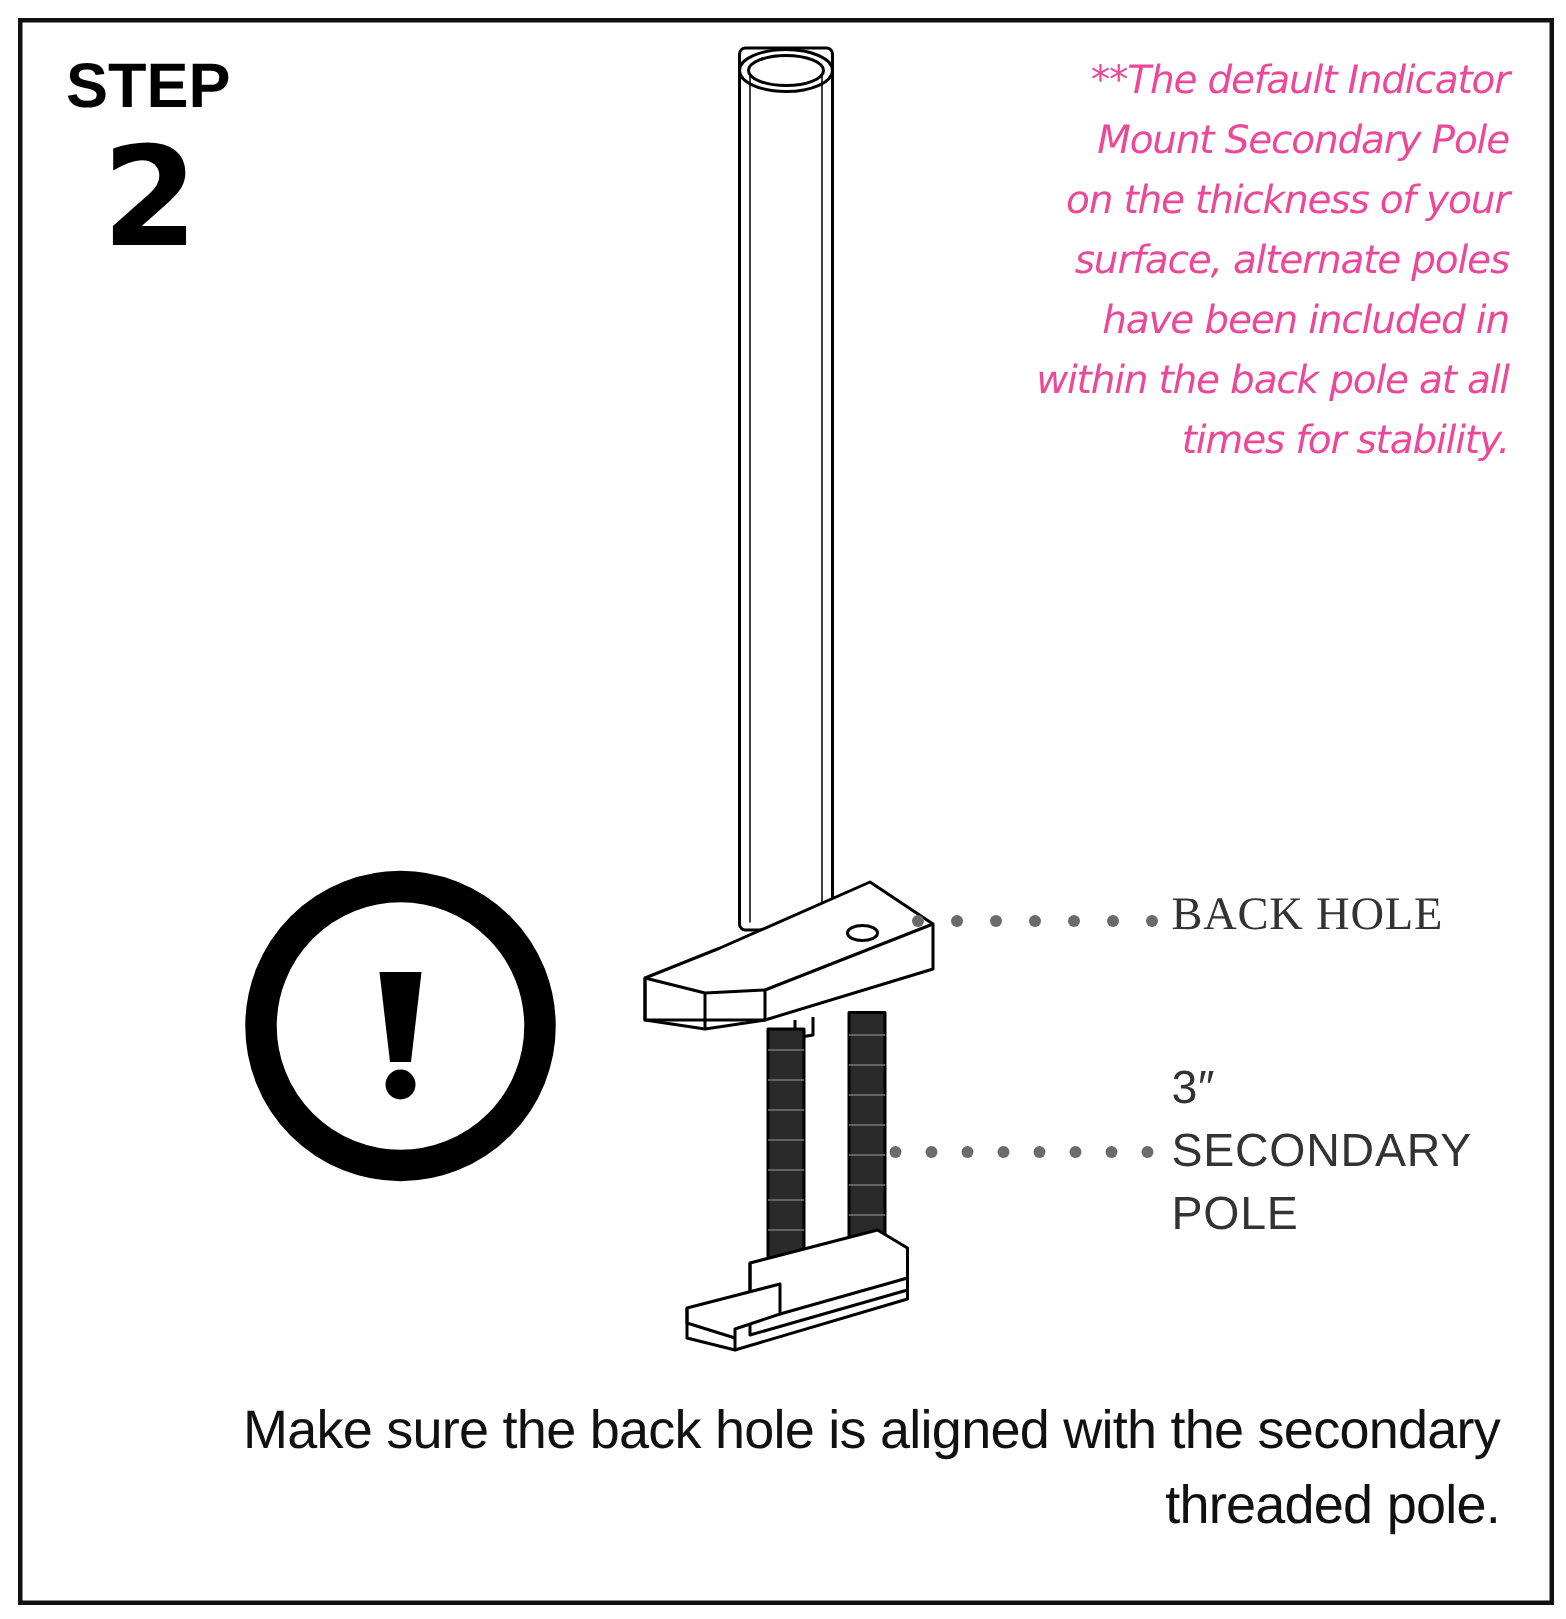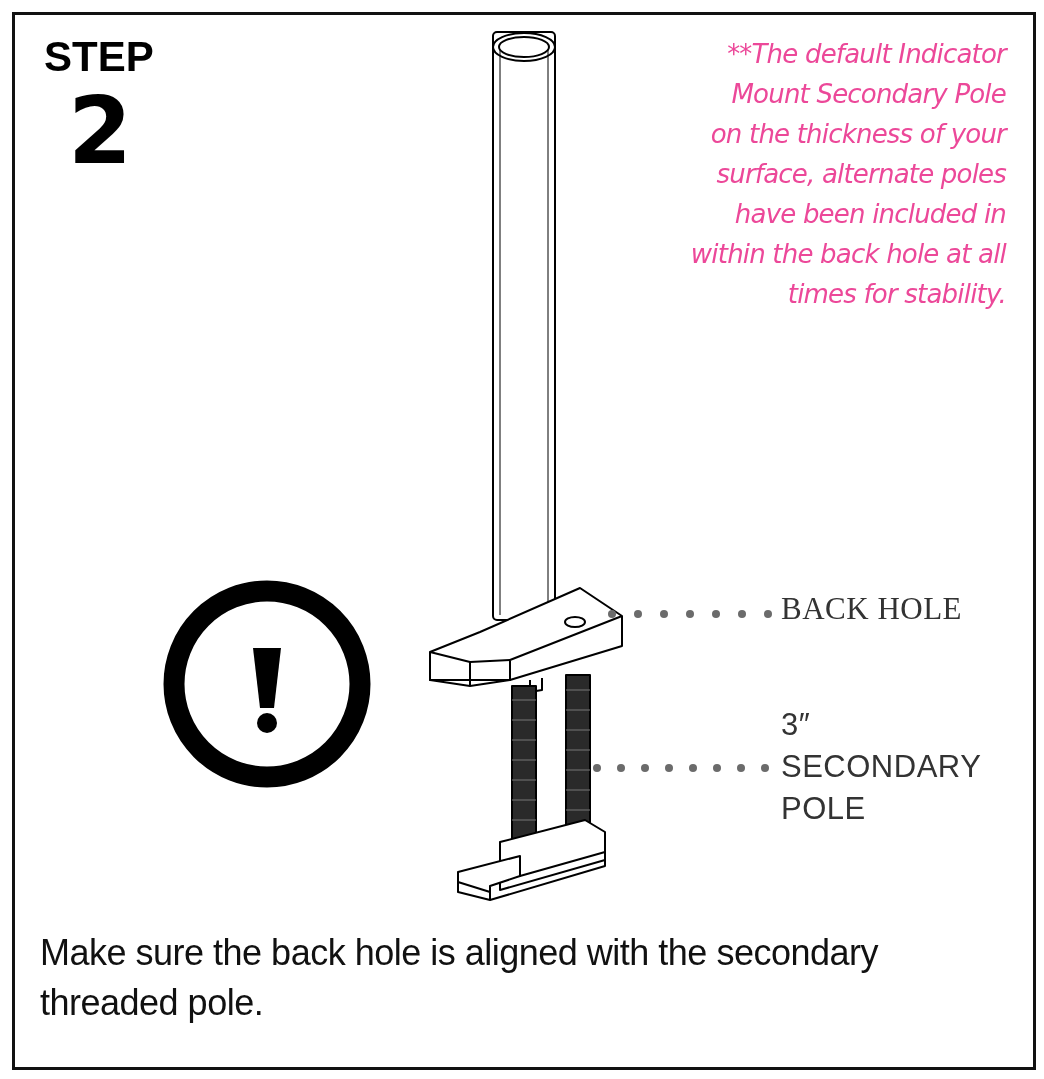--- a/index.html
+++ b/index.html
@@ -31,38 +31,38 @@
   .illustration { position: absolute; left: 420px; top: 20px; width: 220px; height: 900px; }
   .callout { position: absolute; font-family: "Liberation Sans", sans-serif; color: #333; font-size: 31px; line-height: 42px; letter-spacing: 0.5px; }
   .callout-back { left: 781px; top: 588px; font-family: Liberation Serif, serif; }
   .callout-secondary { left: 781px; top: 704px; }
   .dots { position: absolute; height: 10px; }
   .dots-back { left: 607px; top: 609px; width: 170px; }
   .dots-secondary { left: 592px; top: 763px; width: 185px; }
   .instruction {
     position: absolute; left: 40px; top: 928px; width: 960px;
     font-family: "Liberation Sans", sans-serif; font-size: 36px; line-height: 50px;
-    color: #111; letter-spacing: -0.5px;
+    color: #111; letter-spacing: -0.5px; text-align: right;
   }
 </style>
 </head>
 <body>
 
 <div class="frame"></div>
 
 <div class="step-label">STEP</div>
 <div class="step-number">2</div>
 
 <div class="note">
   <div>**The default Indicator</div>
   <div>Mount Secondary Pole</div>
   <div>on the thickness of your</div>
   <div>surface, alternate poles</div>
   <div>have been included in</div>
-  <div>within the back hole at all</div>
+  <div>within the back pole at all</div>
   <div>times for stability.</div>
 </div>
 
 <div class="warning">
   <svg width="212" height="212" viewBox="0 0 212 212">
     <circle cx="106" cy="106" r="93" fill="none" stroke="#000" stroke-width="21"></circle>
     <path d="M92 70 L120 70 L113 130 L99 130 Z" fill="#000"></path>
     <circle cx="106" cy="145" r="10" fill="#000"></circle>
   </svg>
 </div>

